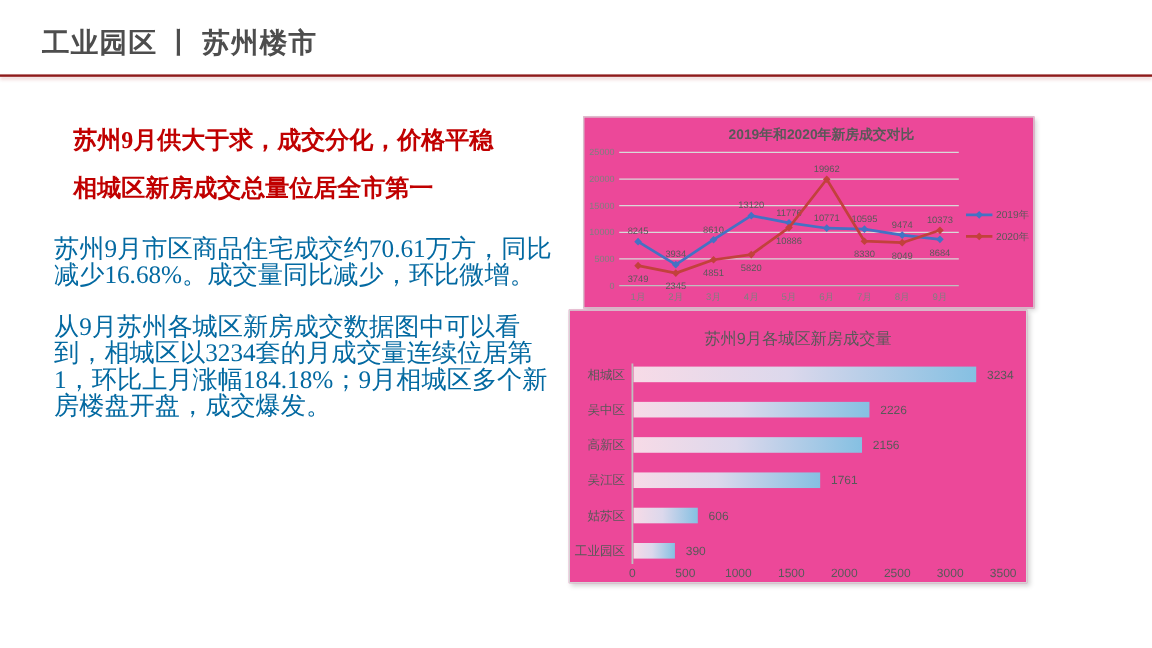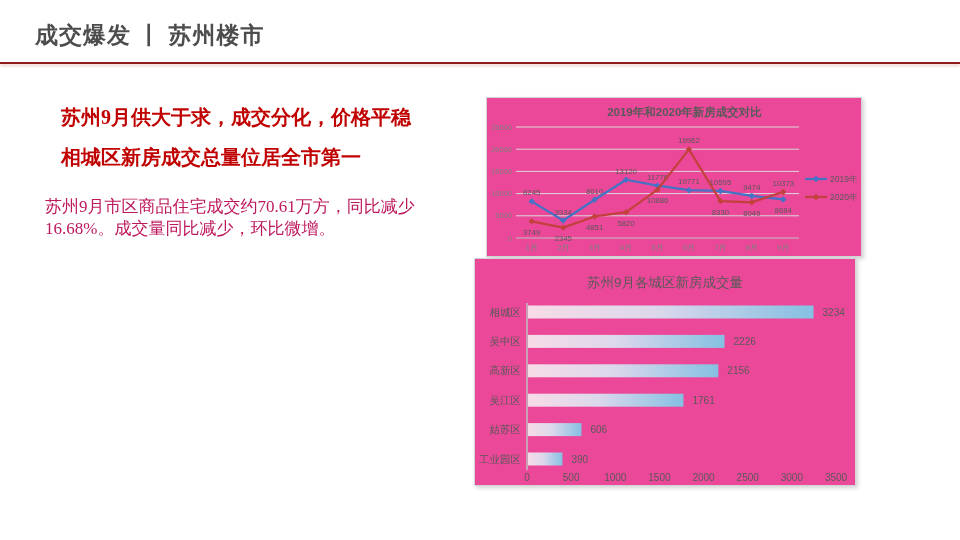--- a/index.html
+++ b/index.html
@@ -14,47 +14,48 @@
   .hdr-rule{
     position:absolute;left:0;top:62px;width:960px;height:2px;
     box-shadow:0 2px 3px rgba(160,30,30,0.25);
   }
   .headline{
     position:absolute;left:61px;top:97px;width:445px;
     font-size:20px;font-weight:bold;line-height:40px;
   }
   .body-text{
     position:absolute;left:45px;top:196px;width:428px;
-    font-size:17px;line-height:22px;color:#be185d;
+    font-size:21px;line-height:22px;color:#0369a1;
   }
   .body-text p{margin:0 0 21px 0;}
   .chart-card{
     position:absolute;background:#ec4899;
     border:1px solid #d4d4d4;
     box-shadow:2px 2px 4px rgba(0,0,0,0.18);
   }
   #line-card{left:486px;top:97px;width:374px;height:158px;}
   #bar-card{left:474px;top:258px;width:380px;height:226px;}
   svg{display:block;font-family:"Liberation Sans","DejaVu Sans",sans-serif;}
 </style>
 </head>
 <body>
 
 <div class="slide">
 
-  <div class="hdr-title" style="color: rgb(77, 77, 77);">成交爆发 丨 苏州楼市</div>
+  <div class="hdr-title" style="color: rgb(77, 77, 77);">工业园区 丨 苏州楼市</div>
   <div class="hdr-rule" id="hdr-rule" style="background: rgb(142, 27, 27);"></div>
 
   <div class="headline" id="headline" style="color: rgb(192, 0, 0);">
     <div>苏州9月供大于求，成交分化，价格平稳</div>
     <div>相城区新房成交总量位居全市第一</div>
   </div>
 
   <div class="body-text">
     <p>苏州9月市区商品住宅成交约70.61万方，同比减少16.68%。成交量同比减少，环比微增。</p>
+    <p>从9月苏州各城区新房成交数据图中可以看到，相城区以3234套的月成交量连续位居第1，环比上月涨幅184.18%；9月相城区多个新房楼盘开盘，成交爆发。</p>
   </div>
 
   <div class="chart-card" id="line-card">
     <svg id="line-chart" width="374" height="158" viewBox="0 0 374 158">
         <text x="197.5" y="18" font-size="11.5" fill="#595959" text-anchor="middle" font-weight="bold">2019年和2020年新房成交对比</text>
         <line x1="29" y1="140" x2="312" y2="140" stroke="#bfbfbf" stroke-width="1"></line>
         <text x="25" y="142.5" font-size="7.5" fill="#7f7f7f" text-anchor="end">0</text>
         <line x1="29" y1="117.8" x2="312" y2="117.8" stroke="#d9d9d9" stroke-width="1"></line>
         <text x="25" y="120.3" font-size="7.5" fill="#7f7f7f" text-anchor="end">5000</text>
         <line x1="29" y1="95.6" x2="312" y2="95.6" stroke="#d9d9d9" stroke-width="1"></line>

